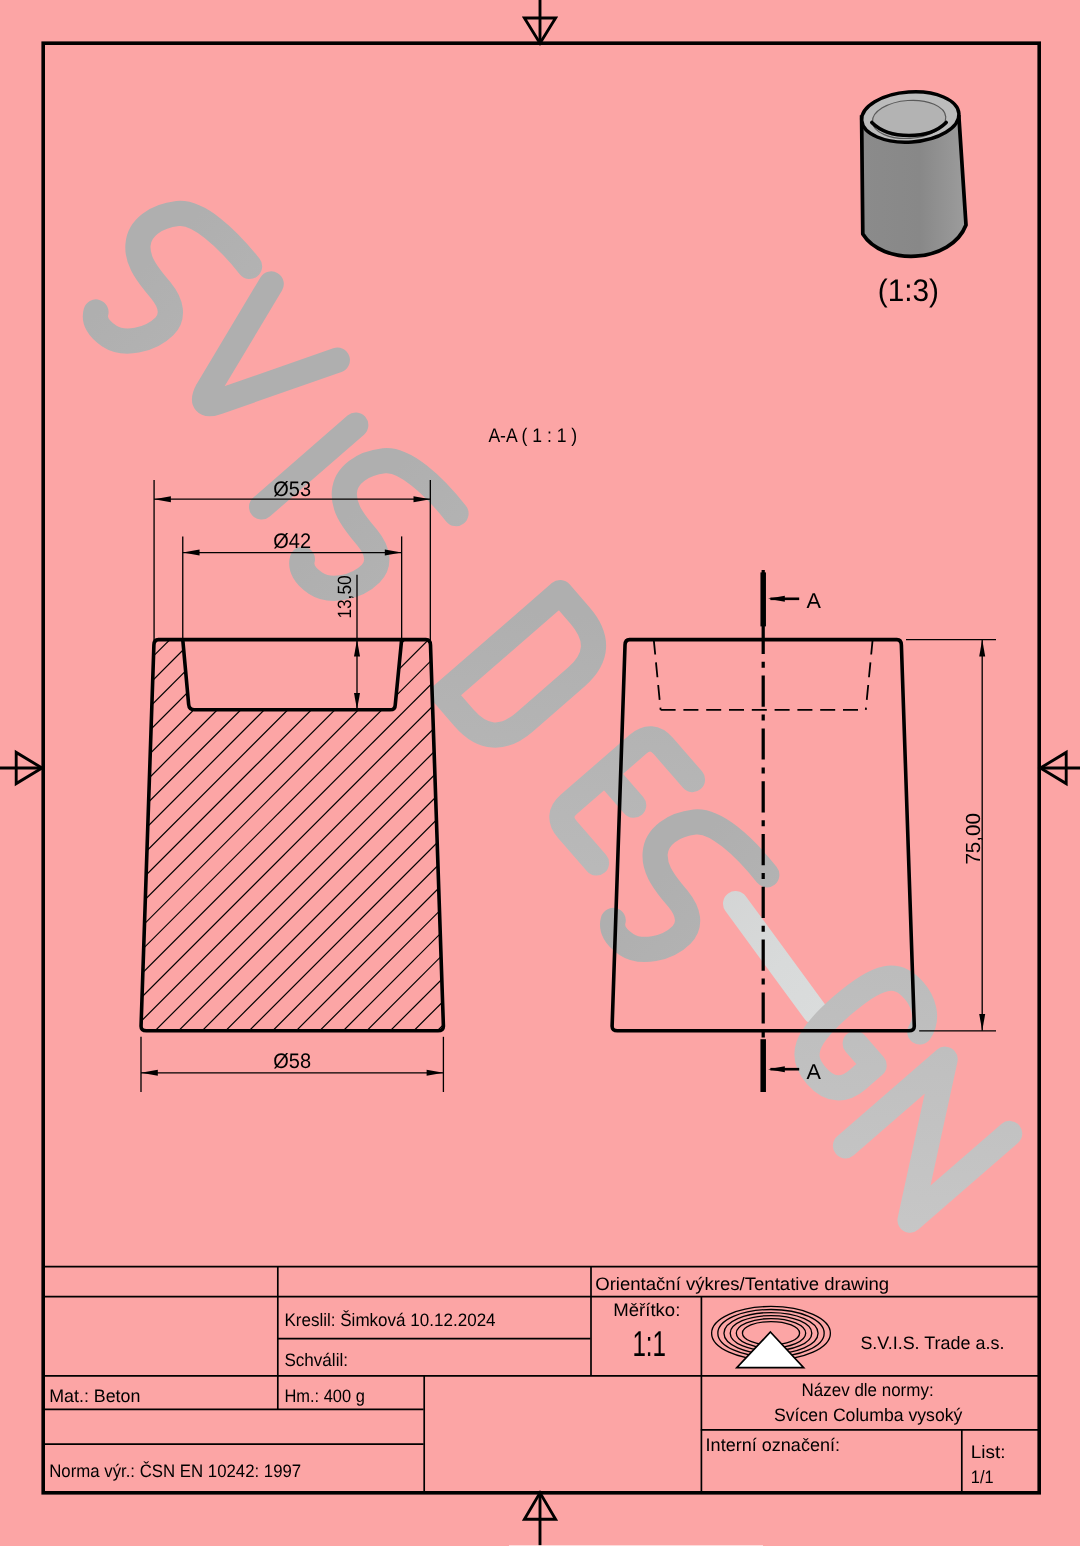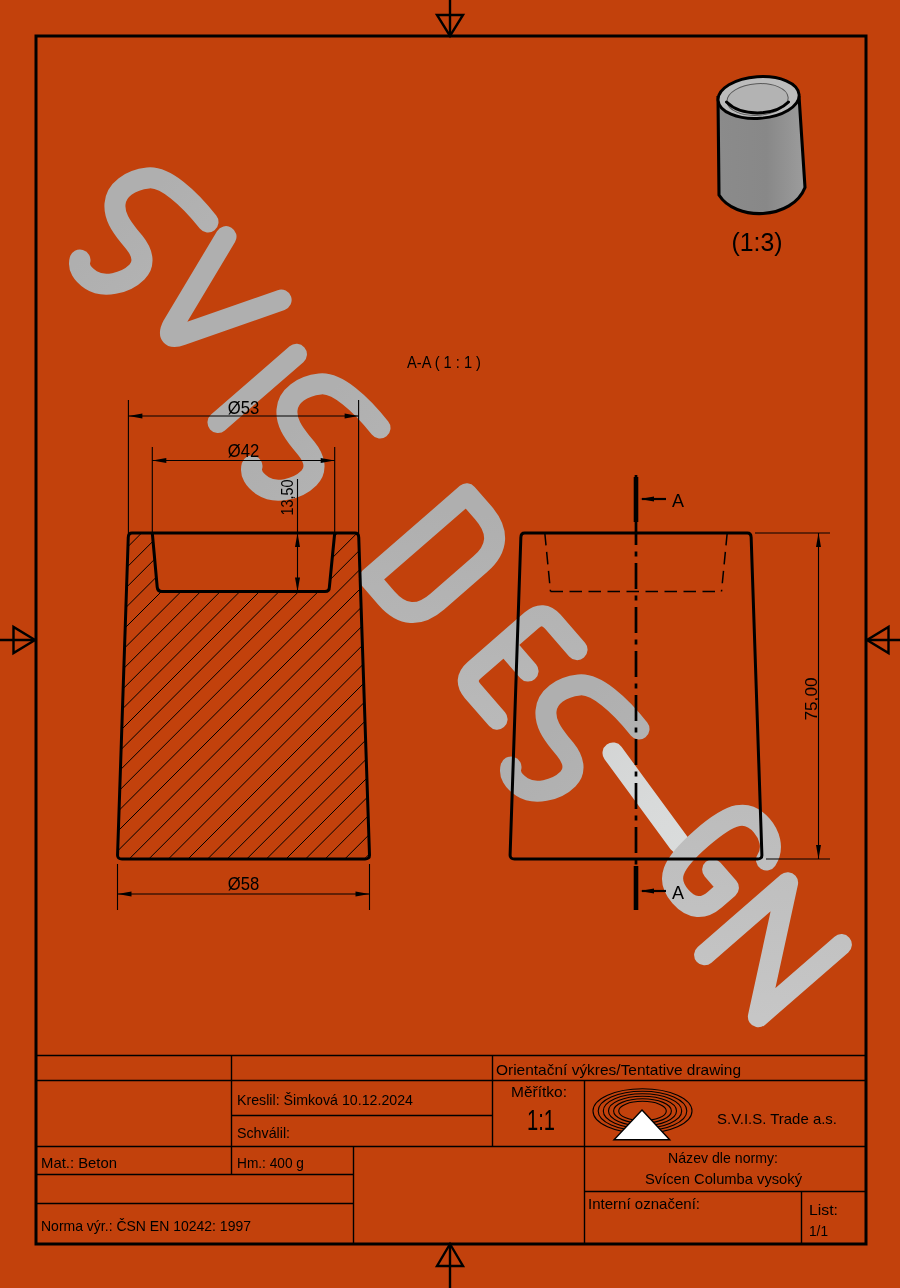--- a/index.html
+++ b/index.html
@@ -1,16 +1,16 @@
 <!DOCTYPE html>
 <html><head>
 <meta charset="utf-8">
 <style>
   html,body{margin:0;padding:0;background:#ffffff;}
-  #page{width:900px;height:1288px;position:relative;overflow:hidden;background:#c2410c;}
+  #page{width:900px;height:1288px;position:relative;overflow:hidden;background:#fca5a5;}
   svg text{font-family:"Liberation Sans",sans-serif;fill:#000;}
 </style>
 </head>
 <body>
 <div id="page">
 <svg width="900" height="1288" viewBox="0 0 900 1288">
 <defs>
   <linearGradient id="wmgrad" gradientUnits="userSpaceOnUse" x1="100" y1="240" x2="770" y2="930">
     <stop offset="0" stop-color="#afafaf"></stop>
     <stop offset="0.5" stop-color="#c6c6c6"></stop>

